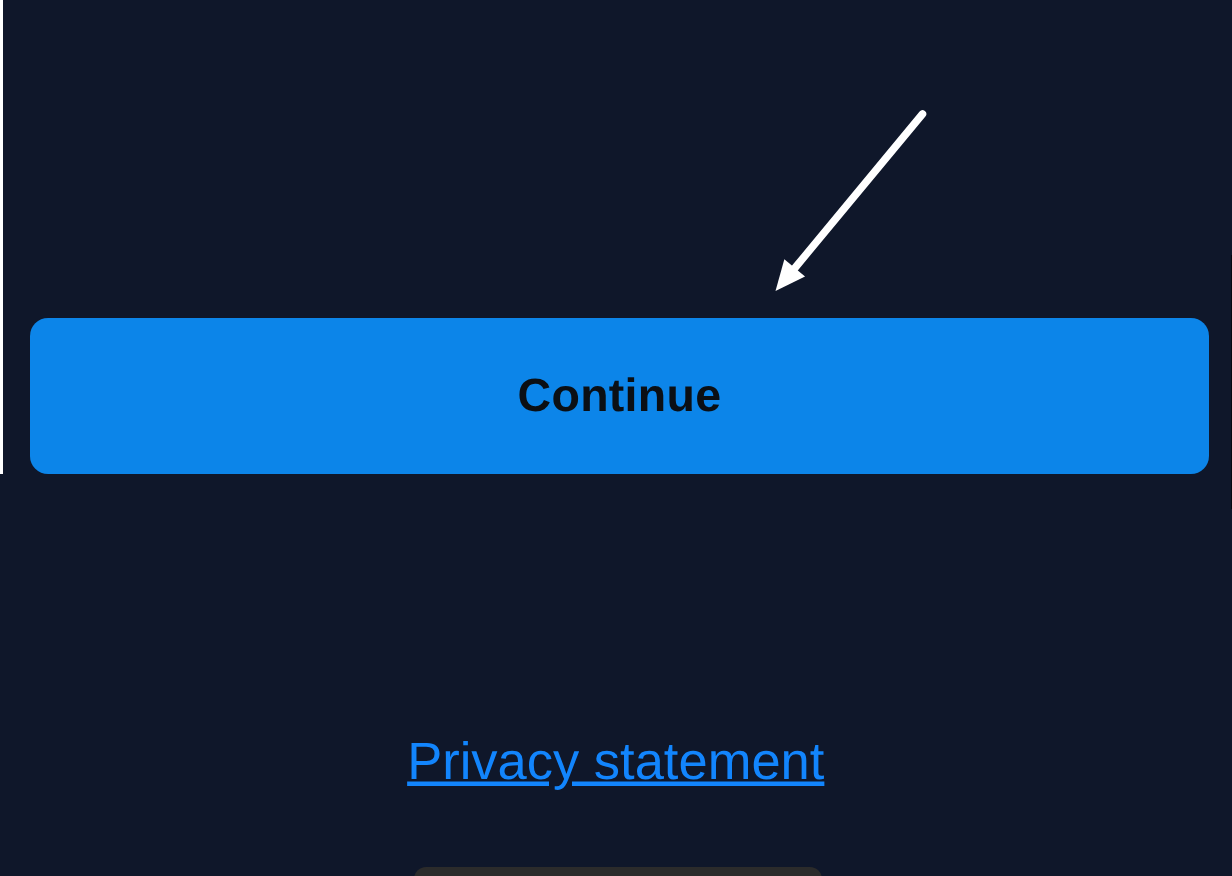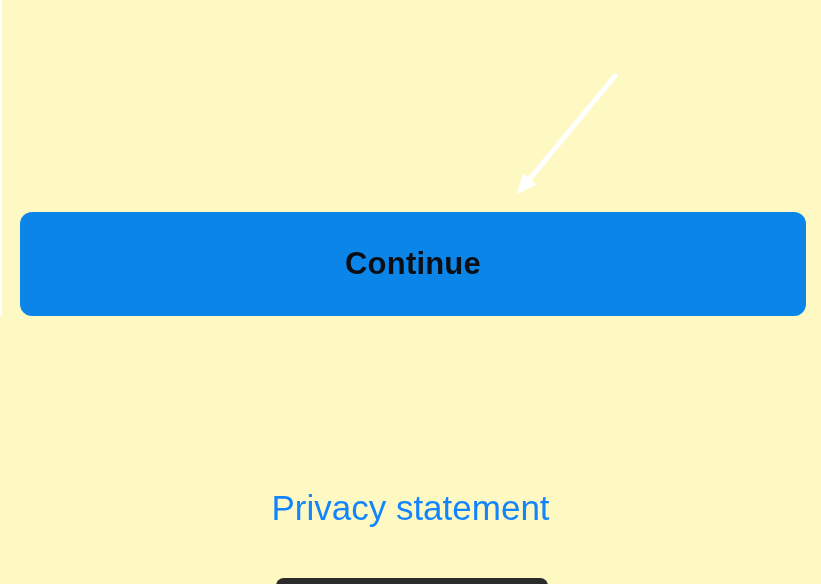--- a/index.html
+++ b/index.html
@@ -69,30 +69,30 @@
     top: 578px;
     width: 272px;
     height: 8px;
     background: #2b2b2b;
     border-radius: 8px 8px 0 0;
   }
 </style>
 </head>
 <body>
 
-<div class="screen" style="background-color: #fef9c3;">
+<div class="screen" style="background-color: #0f172a;">
 
   <div class="left-sliver" style="background-color: rgb(255, 255, 255);"></div>
 
   <svg class="arrow-svg" viewBox="0 0 821 584">
     <line x1="615" y1="76" x2="528" y2="181" stroke="#ffffff" stroke-width="5" stroke-linecap="round"></line>
     <polygon points="517,194 536.7,184.4 522.9,172.9" fill="#ffffff"></polygon>
   </svg>
 
   <button class="continue-btn" style="background-color: rgb(12, 133, 233);">
     <span class="continue-label" style="color: rgb(11, 15, 20);">Continue</span>
   </button>
 
-  <div class="privacy-link" style="color: rgb(18, 133, 253);">Privacy statement</div>
+  <div class="privacy-link" style="color: rgb(18, 133, 253); text-decoration: underline;">Privacy statement</div>
 
   <div class="bottom-sheet-edge" style="background-color: rgb(43, 43, 43);"></div>
 
 </div>
 
 </body></html>

